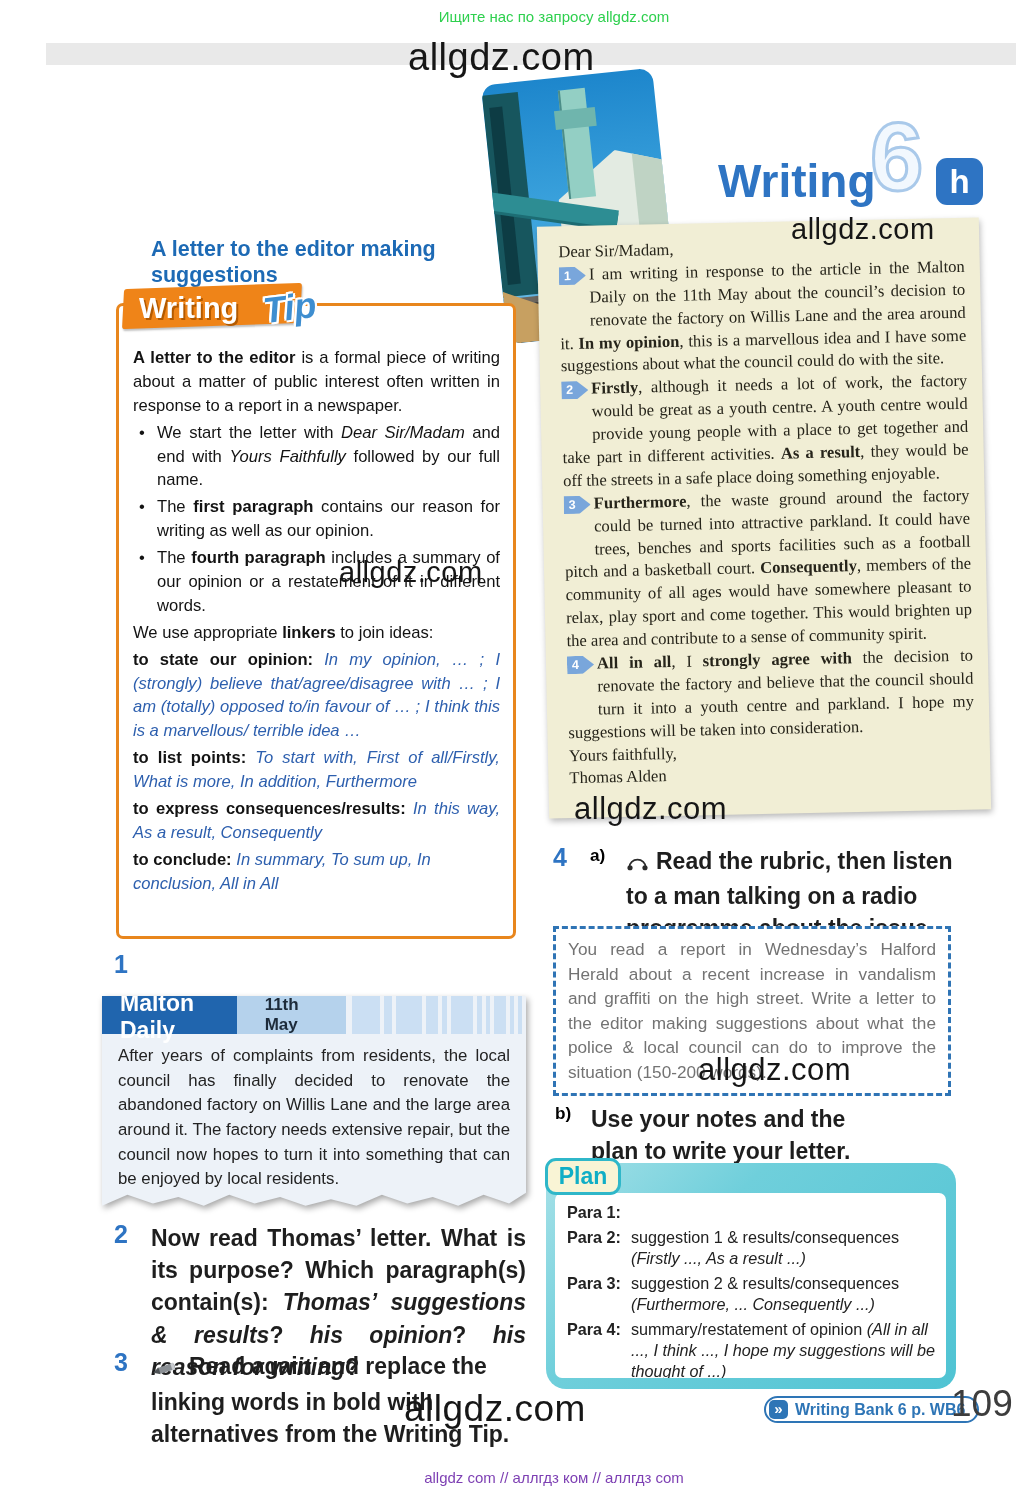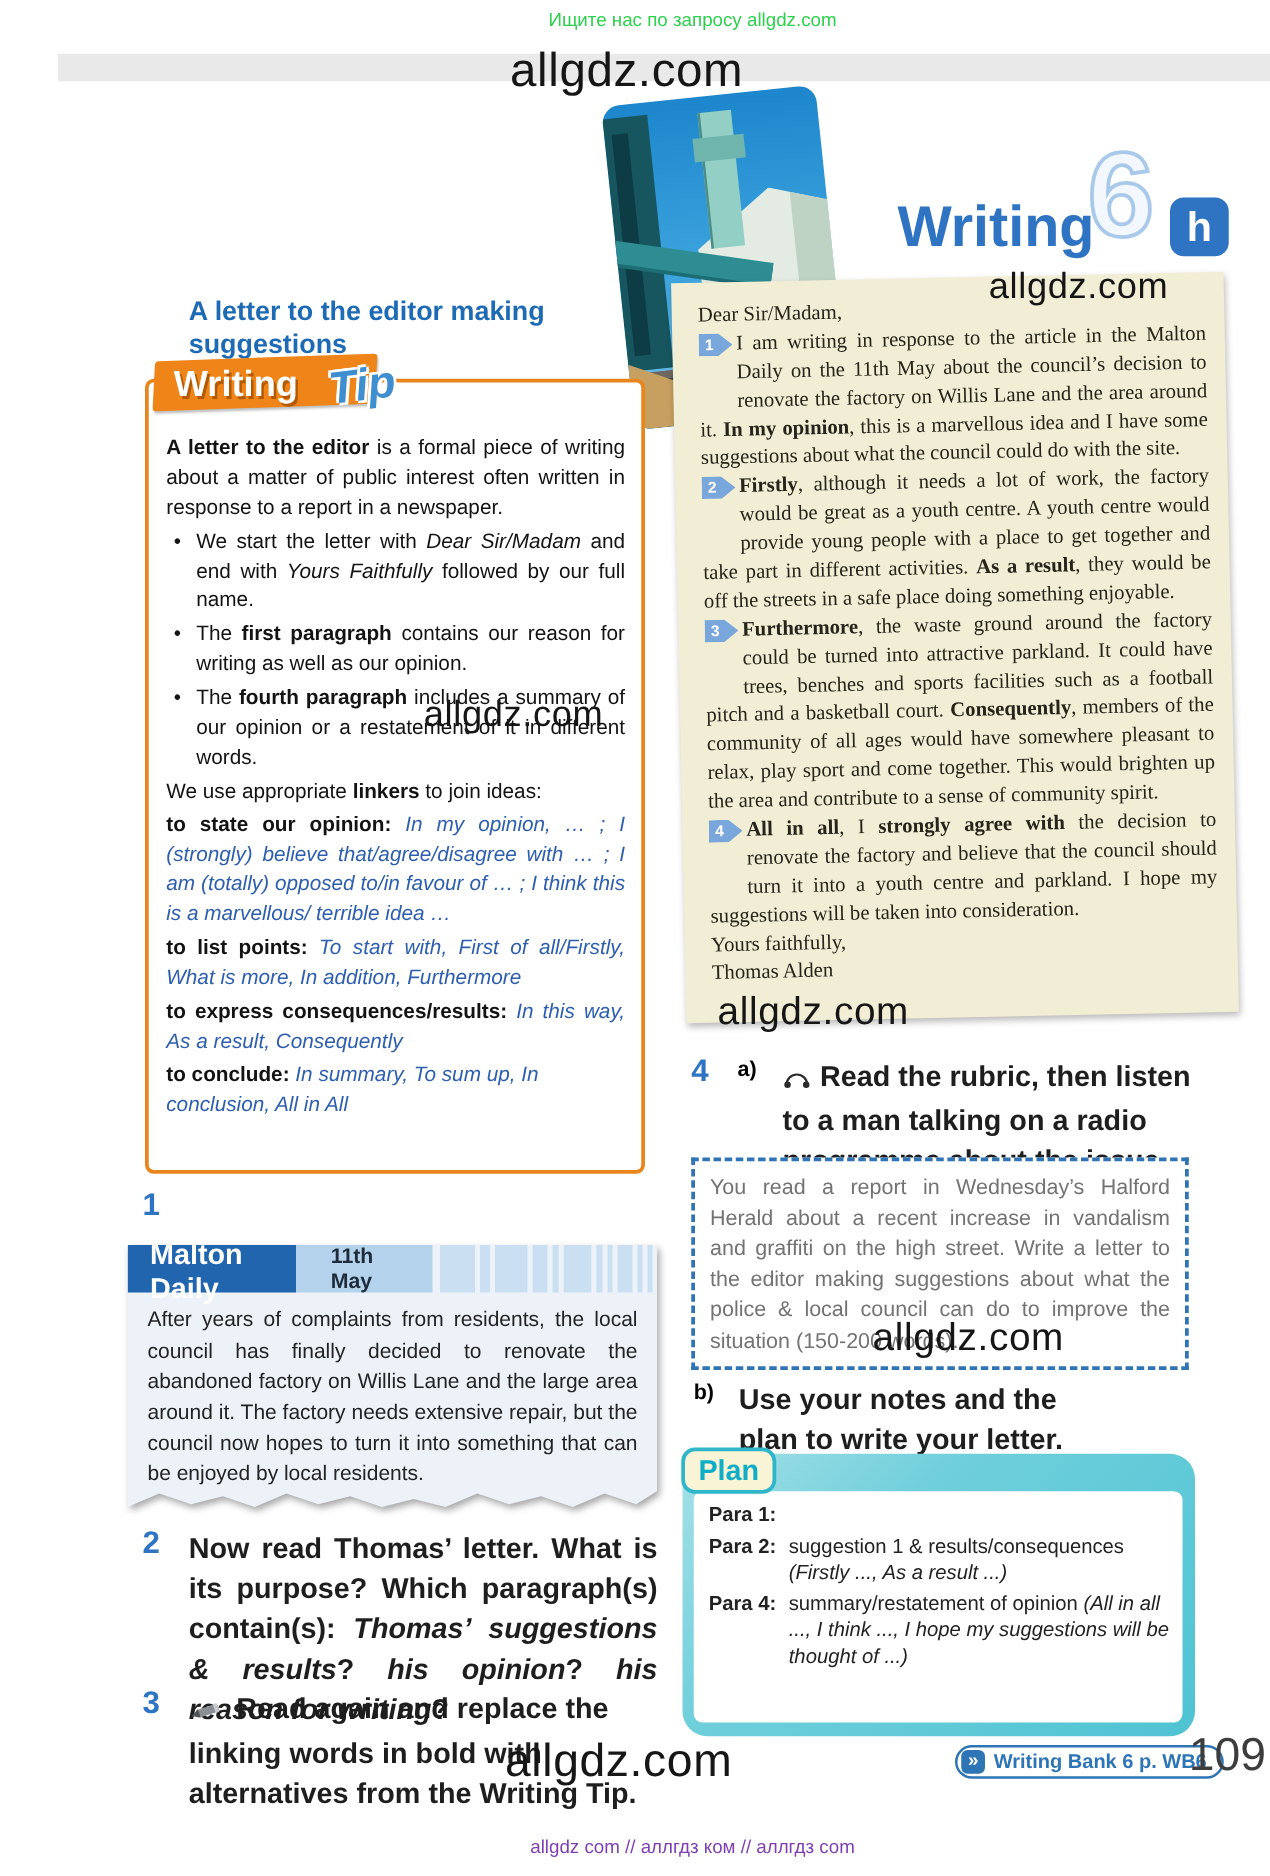--- a/index.html
+++ b/index.html
@@ -296,20 +296,24 @@
   <div class="plan">
     <div class="plan-inner">
       <div class="prow">
         <span class="plabel">Para 1:</span>
       </div>
       <div class="prow">
         <span class="plabel">Para 2:</span>
           <span><span>suggestion 1 &amp; results/consequences </span><span class="i">(Firstly ..., As a result ...)</span></span>
       </div>
       <div class="prow">
+        <span class="plabel">Para 3:</span>
+          <span><span>suggestion 2 &amp; results/consequences </span><span class="i">(Furthermore, ... Consequently ...)</span></span>
+      </div>
+      <div class="prow">
         <span class="plabel">Para 4:</span>
           <span><span>summary/restatement of opinion </span><span class="i">(All in all ..., I think ..., I hope my suggestions will be thought of ...)</span></span>
       </div>
     </div>
     <div class="plan-tag">Plan</div>
   </div>
 
   <div class="wbank">
     <span class="wb-icon">»</span>
     <span class="wb-label">Writing Bank 6 p. WB6</span>

